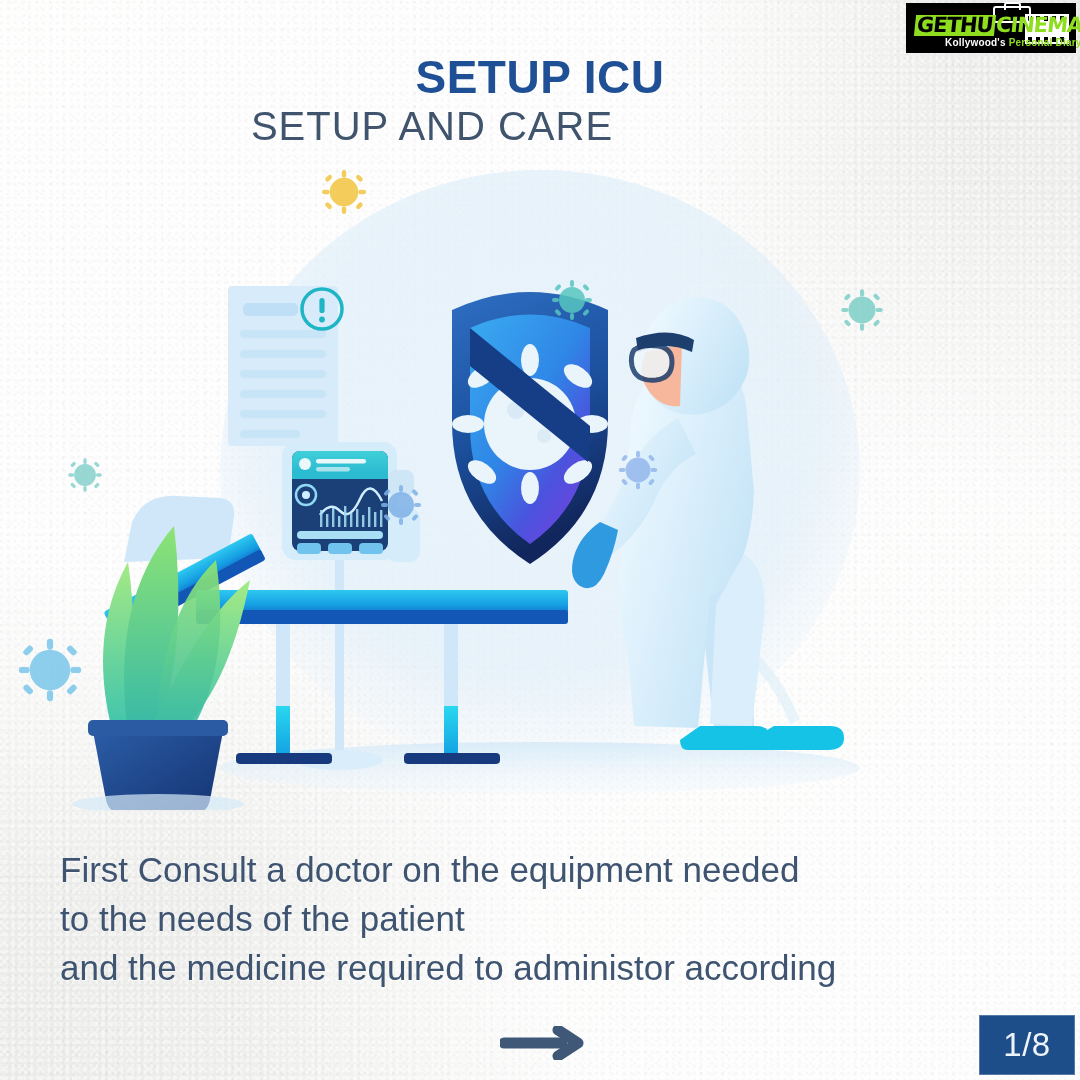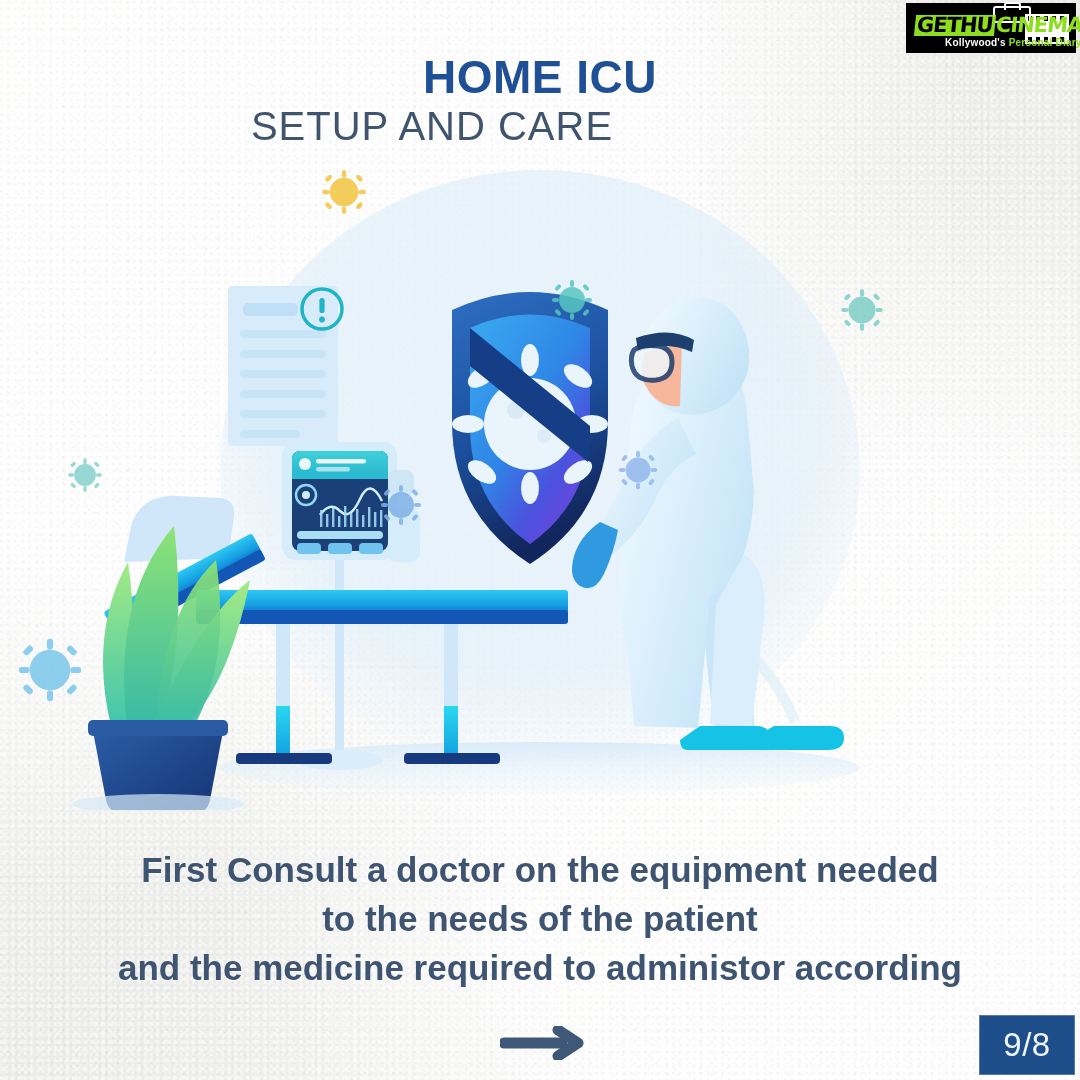--- a/index.html
+++ b/index.html
@@ -86,24 +86,23 @@
     font-size:40px;font-weight:normal;color:#40546e;letter-spacing:1px;
     text-shadow:0 1px 1px rgba(255,255,255,.8);
   }
 
   
   .illus{position:absolute;left:180;top:170px;width:1080px;height:640px;}
   .illus svg{display:block;}
 
   
   .caption{
-    position:absolute;top:845px;left:60px;width:960px;text-align:center;
+    position:absolute;top:845px;left:60px;width:960px;
     font-size:35px;line-height:49px;color:#3e5470;
     text-shadow:0 1px 1px rgba(255,255,255,.7);
-    font-weight:bold;
   }
 
   
   .arrow{
     position:absolute;left:500px;top:1026px;width:88px;height:34px;
   }
   .page-badge{
     position:absolute;right:5px;bottom:5px;width:96px;height:60px;
     background:#1d4e89;color:#eef4fb;display:flex;align-items:center;
     justify-content:center;font-size:33px;letter-spacing:.5px;
@@ -386,38 +385,38 @@
         <rect x="-40" y="-4" width="14" height="8" rx="4"></rect>
           <rect x="26" y="-4" width="14" height="8" rx="4"></rect>
         <rect x="-32" y="-32" width="8" height="14" rx="4" transform="rotate(45 -28 -25)"></rect>
         <rect x="24" y="-32" width="8" height="14" rx="4" transform="rotate(-45 28 -25)"></rect>
         <rect x="-32" y="18" width="8" height="14" rx="4" transform="rotate(-45 -28 25)"></rect>
         <rect x="24" y="18" width="8" height="14" rx="4" transform="rotate(45 28 25)"></rect>
       </g>
     </svg>
   </div>
 
-  <div class="title">HOME ICU</div>
+  <div class="title">SETUP ICU</div>
   <div class="subtitle">SETUP AND CARE</div>
 
   <div class="caption">
     <div>First Consult a doctor on the equipment needed</div>
     <div>to the needs of the patient</div>
     <div>and the medicine required to administor according</div>
   </div>
 
   <div class="arrow">
     <svg width="88" height="34" viewBox="0 0 88 34" xmlns="http://www.w3.org/2000/svg">
       <path d="M4 17 H62" stroke="#3f5878" stroke-width="11" stroke-linecap="round" fill="none"></path>
       <path d="M58 4 L78 17 L58 30" stroke="#3f5878" stroke-width="11" stroke-linecap="round" stroke-linejoin="round" fill="none"></path>
     </svg>
   </div>
 
   <div class="page-badge">
-    <span>9/8</span>
+    <span>1/8</span>
   </div>
 
   <div class="watermark">
     <div class="wm-inner">
       <div class="wm-film"></div>
       <div class="wm-cam"></div>
       <div class="wm-row">
         <span class="wm-gethu">GETHU</span>
         <span class="wm-cinema">CINEMA</span>
       </div>

